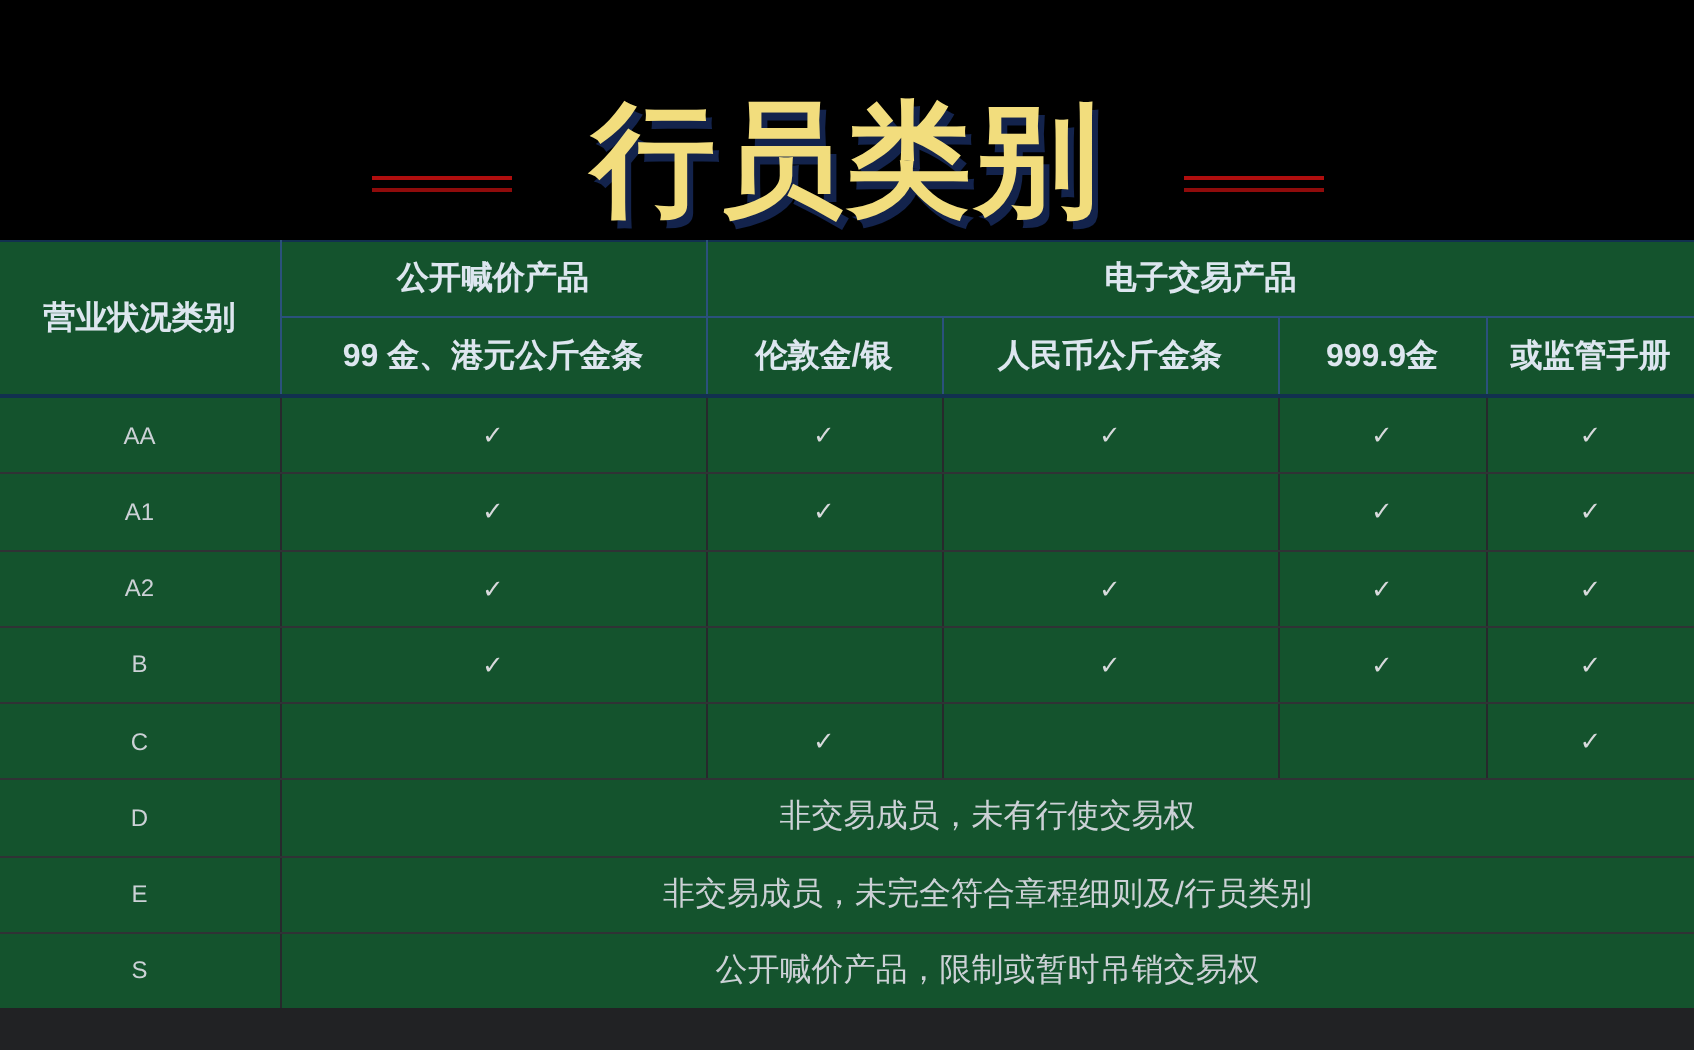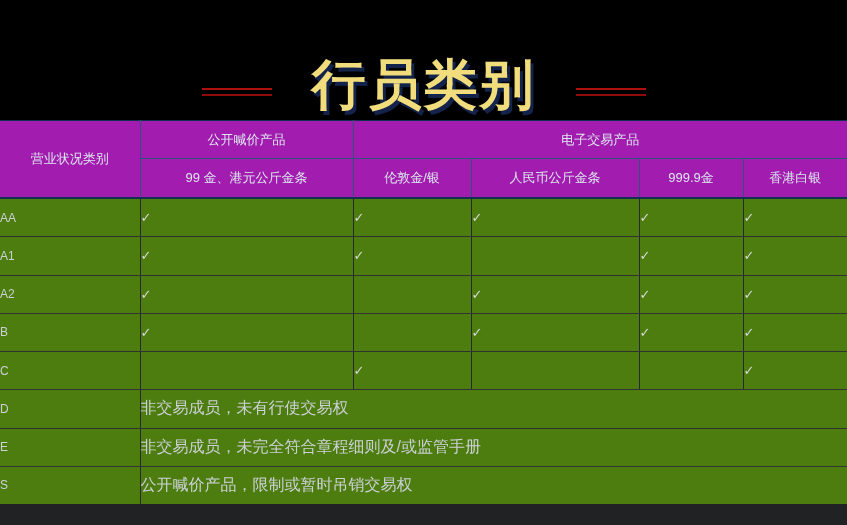--- a/index.html
+++ b/index.html
@@ -18,57 +18,58 @@
     align-items: flex-end;
     justify-content: center;
     gap: 40px;
     padding-bottom: 8px;
     box-sizing: border-box;
     background: #000000;
   }
   .page-title {
     font-family: "Liberation Serif", "DejaVu Serif", serif;
     font-weight: bold;
-    font-size: 54px;
+    font-size: 62px;
     line-height: 1;
     letter-spacing: 2px;
     color: #f2dd7d;
     text-shadow: 3px 4px 0 #13234c;
     white-space: nowrap;
   }
   .deco { display: flex; flex-direction: column; gap: 4px; margin-bottom: 16px; }
   .deco .red-line { width: 70px; height: 2px; background: #b10e0e; }
   .deco .red-line.dim { background: #8f0b0b; }
 
   
   table.member-table {
     border-collapse: collapse;
     table-layout: fixed;
     width: 847px;
   }
   thead th {
-    background: #a21caf;
+    background: #14532d;
     color: #dde6ef;
-    font-weight: normal;
-    font-size: 13px;
+    font-weight: bold;
+    font-size: 16px;
     border: 1px solid #2b517c;
     padding: 0;
   }
   thead tr.group-row th { height: 37px; }
   thead tr.sub-row th { height: 38px; margin-top: 16px; }
   thead tr.group-row th { border-top: 1px solid #12304f; }
   th.cat { border-left: none; }
   th.grp-electronic { border-right: none; }
   #subhead-row th:last-child { border-right: none; }
   thead tr.sub-row th, th.cat { border-bottom: 2px solid #12304f; }
 
   tbody td {
-    background: #4d7c0f;
+    background: #14532d;
     height: 37.25px;
     padding: 0;
+    text-align: center;
     vertical-align: middle;
     color: #ccd1d6;
     font-size: 12px;
     border-left: 1px solid #27292c;
     border-right: 1px solid #27292c;
     border-top: 1px solid #303235;
     border-bottom: 1px solid #303235;
   }
   tbody td:first-child { border-left: none; }
   tbody td:last-child { border-right: none; }
@@ -109,21 +110,21 @@
       <tr class="group-row">
         <th class="cat" rowspan="2">营业状况类别</th>
         <th class="grp grp-open" colspan="1">公开喊价产品</th>
         <th class="grp grp-electronic" colspan="4">电子交易产品</th>
       </tr>
       <tr class="sub-row" id="subhead-row">
           <th>99 金、港元公斤金条</th>
           <th>伦敦金/银</th>
           <th>人民币公斤金条</th>
           <th>999.9金</th>
-          <th>香港白银</th>
+          <th>或监管手册</th>
         </tr>
     </thead>
     <tbody id="table-body">
         <tr>
           <td>AA</td>
           <td><span class="check-mark">✓</span></td>
           <td><span class="check-mark">✓</span></td>
           <td><span class="check-mark">✓</span></td>
           <td><span class="check-mark">✓</span></td>
           <td><span class="check-mark">✓</span></td>
@@ -159,21 +160,21 @@
           <td></td>
           <td></td>
           <td><span class="check-mark">✓</span></td>
         </tr>
         <tr>
           <td>D</td>
           <td colspan="5" class="note">非交易成员，未有行使交易权</td>
         </tr>
         <tr>
           <td>E</td>
-          <td colspan="5" class="note">非交易成员，未完全符合章程细则及/或监管手册</td>
+          <td colspan="5" class="note">非交易成员，未完全符合章程细则及/行员类别</td>
         </tr>
         <tr>
           <td>S</td>
           <td colspan="5" class="note">公开喊价产品，限制或暂时吊销交易权</td>
         </tr>
       </tbody>
   </table>
 
   <div class="bottom-strip"></div>
 

